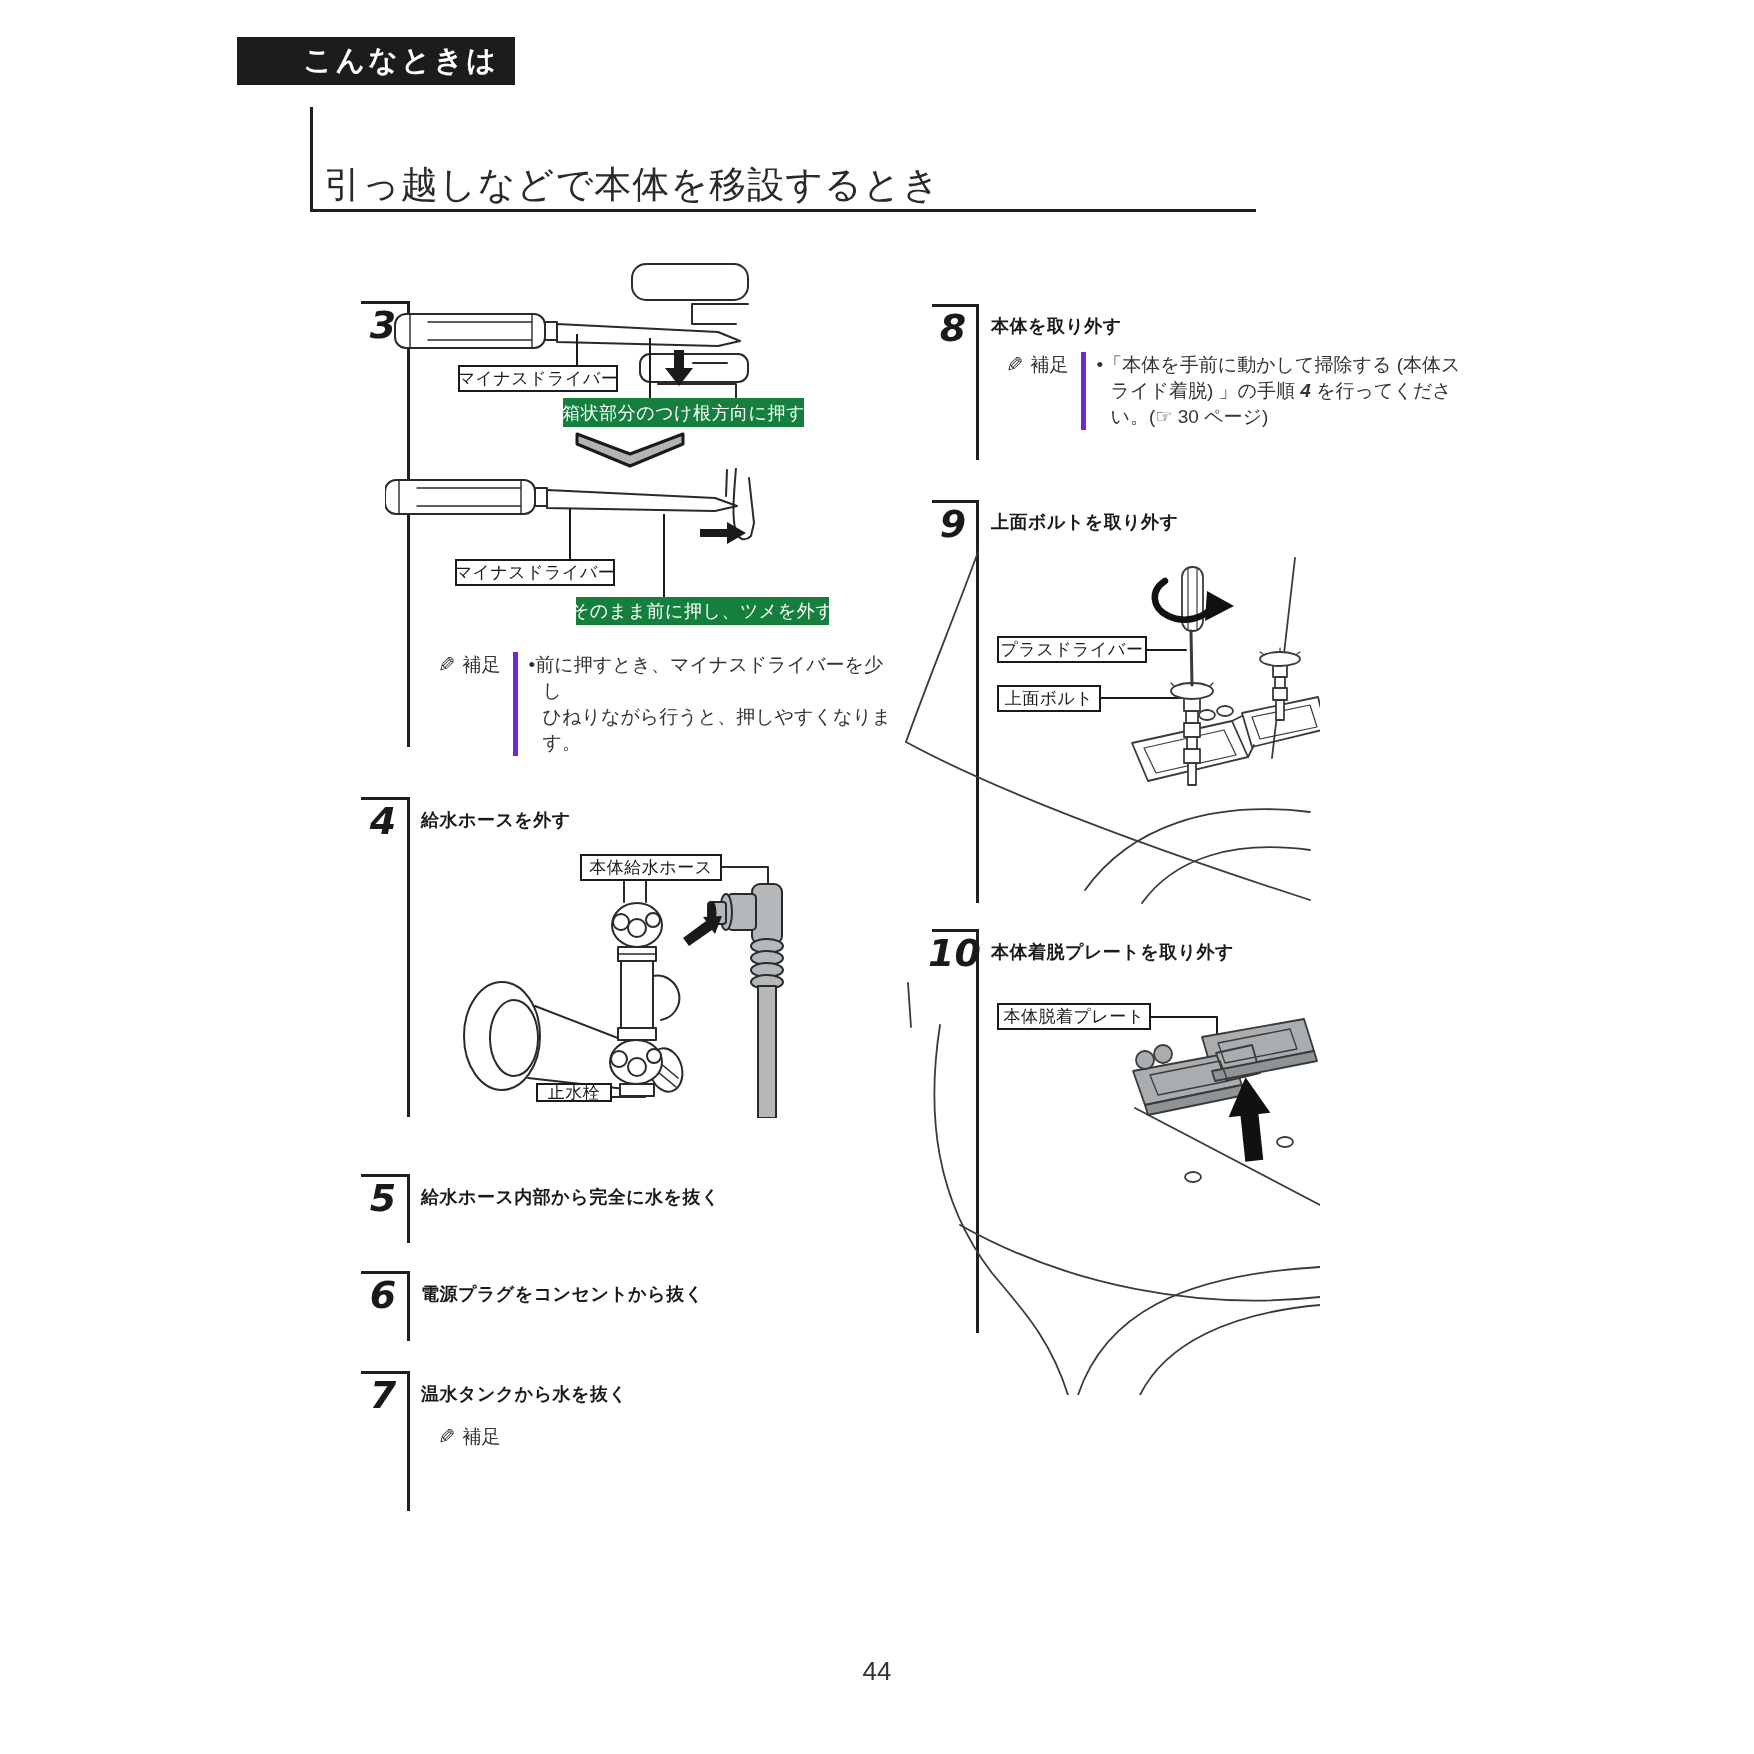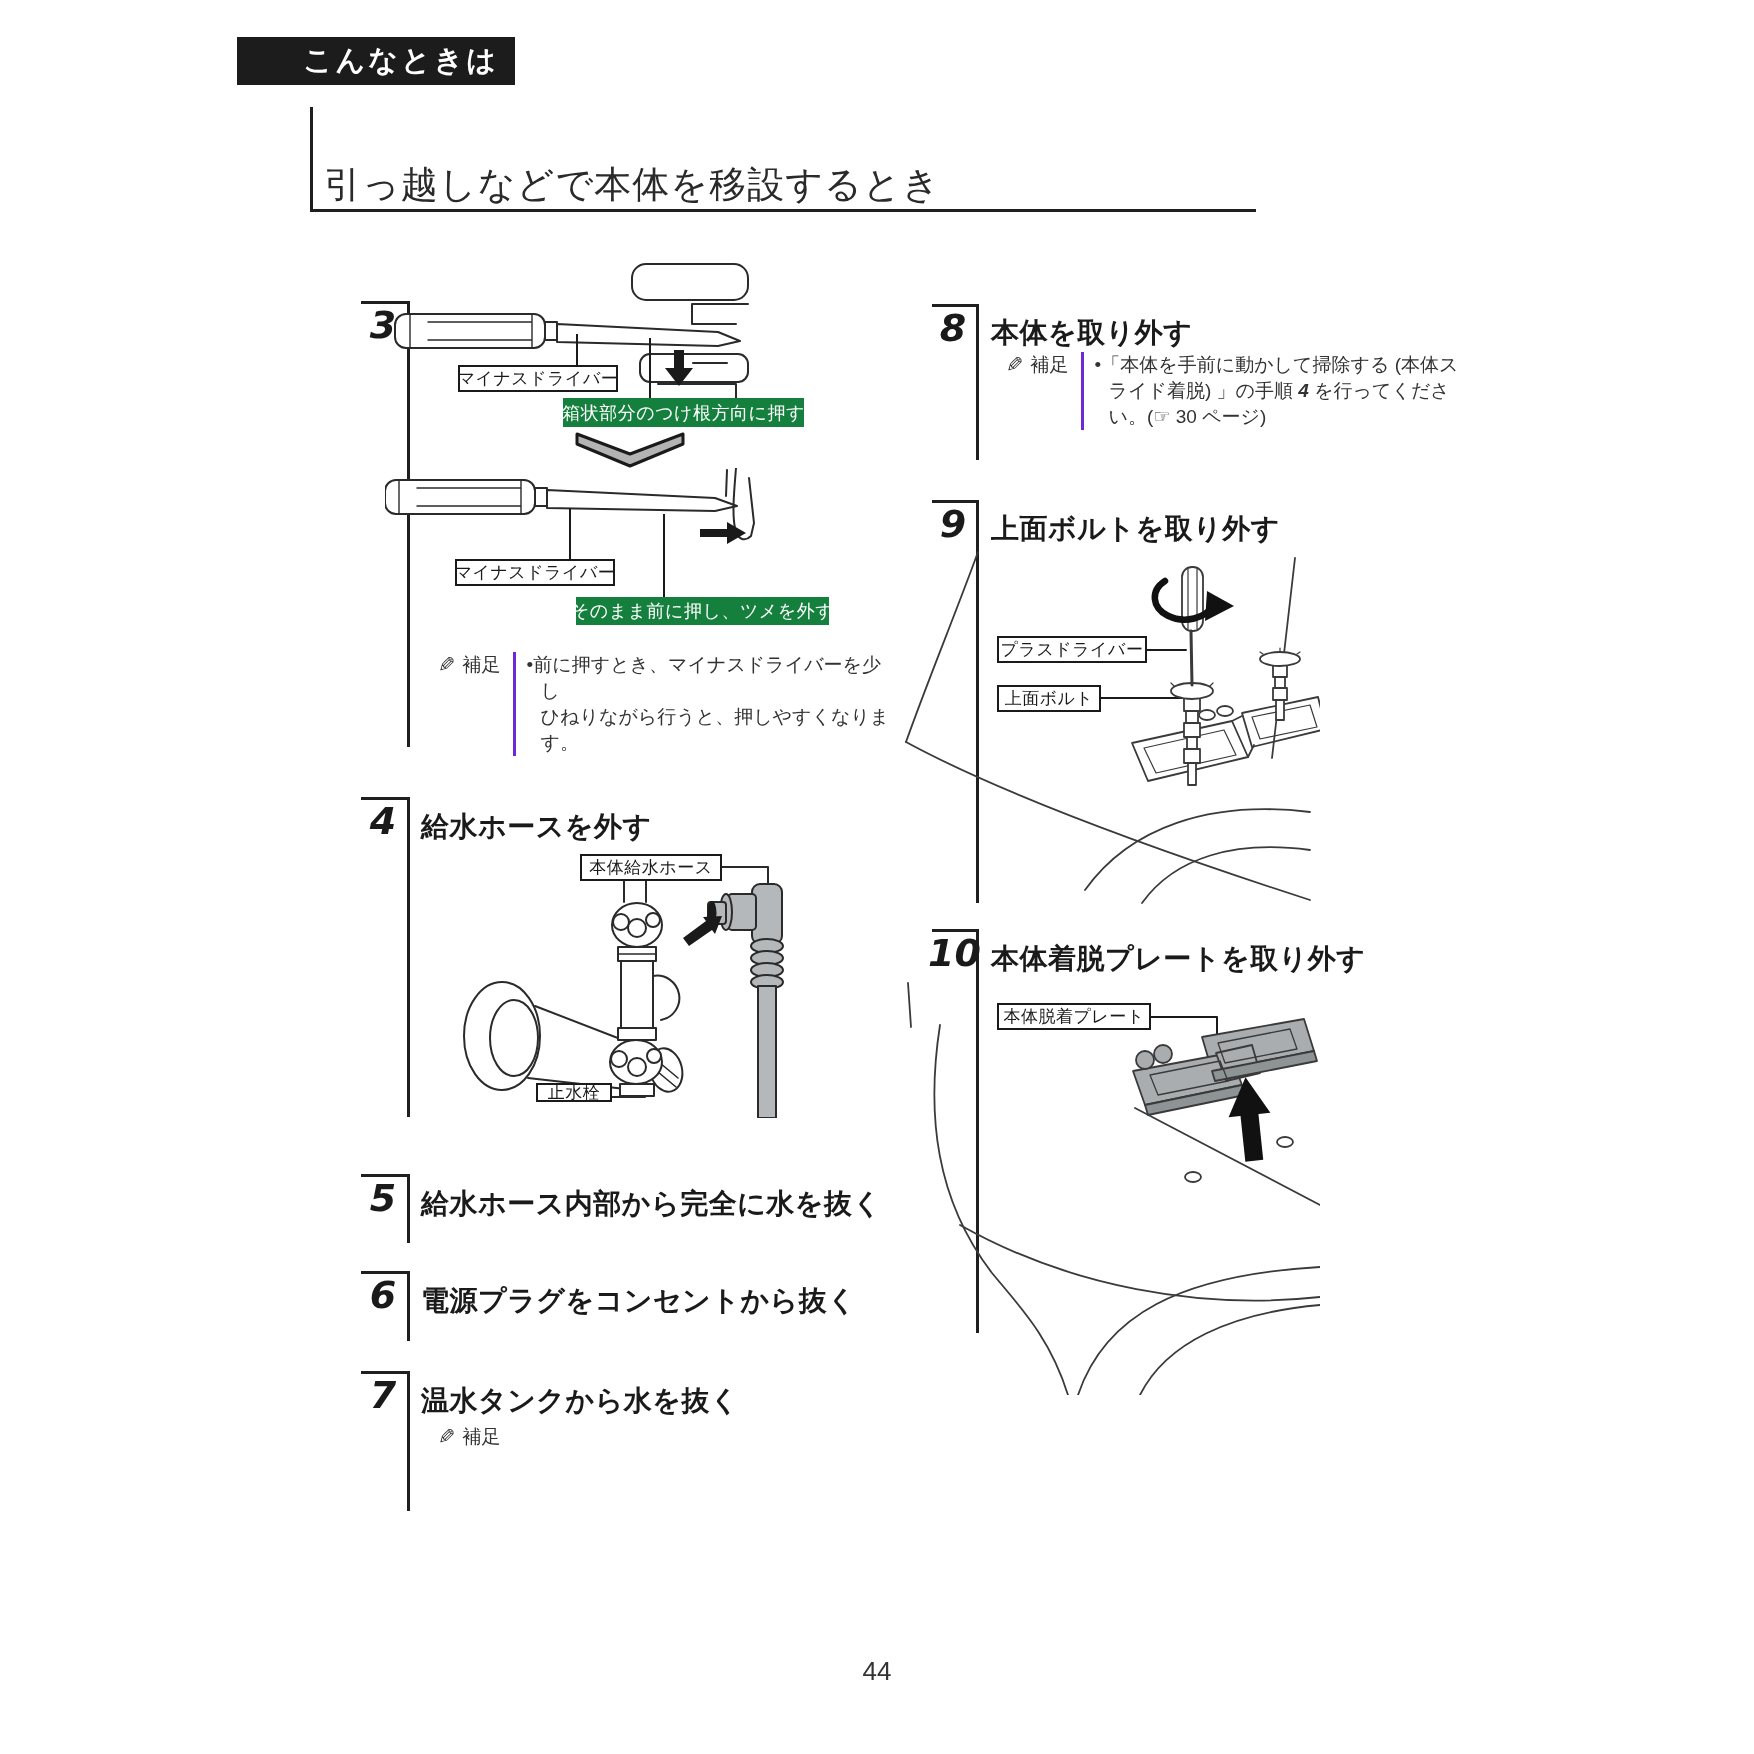--- a/index.html
+++ b/index.html
@@ -6,30 +6,30 @@
   .page{position:relative;width:1754px;height:1754px;background:#ffffff;
         font-family:"Liberation Sans","DejaVu Sans",sans-serif;color:#1a1a1a;overflow:hidden;}
   .abs{position:absolute;}
   .badge{background:#1c1c1c;color:#fff;font-weight:bold;font-size:29px;letter-spacing:3px;
          display:flex;align-items:center;justify-content:flex-end;padding-right:16px;box-sizing:border-box;}
   .main-title{font-size:37px;color:#2a2a2a;letter-spacing:1px;white-space:nowrap;}
   .vline{background:#1f1f1f;width:3px;}
   .hline{background:#1f1f1f;height:3px;}
   .step-num{font-family:"DejaVu Sans",sans-serif;font-size:38px;font-weight:bold;font-style:italic;
             text-align:center;line-height:1;}
-  .step-title{font-size:28px;font-weight:bold;letter-spacing:0.5px;white-space:nowrap;}
+  .step-title{font-size:18px;font-weight:bold;letter-spacing:0.5px;white-space:nowrap;}
   .label-box{border:2px solid #1a1a1a;background:#fff;font-size:17px;letter-spacing:0.5px;
              display:flex;align-items:center;justify-content:center;box-sizing:border-box;white-space:nowrap;}
   .caption{background:#15803d;color:#fff;font-size:18px;letter-spacing:0.5px;
            display:flex;align-items:center;justify-content:center;box-sizing:border-box;white-space:nowrap;}
   .leader{background:#1a1a1a;}
   .note{display:flex;align-items:flex-start;font-size:19px;color:#333;}
   .note-pencil{display:inline-block;transform:scaleX(-1);font-size:21px;margin-right:7px;line-height:26px;}
   .note-label{margin-right:12px;white-space:nowrap;line-height:26px;}
-  .note-body{border-left:3px solid #6d28d9;padding-left:11px;}
+  .note-body{border-left:5px solid #6d28d9;padding-left:11px;}
   .note-text{white-space:pre-line;line-height:26px;padding-left:14px;text-indent:-14px;}
   .nb{font-weight:bold;font-style:italic;}
   .page-num{font-size:26px;color:#333;text-align:center;}
   svg{display:block;}
 </style>
 </head>
 <body>
 
 <div class="page">
 

